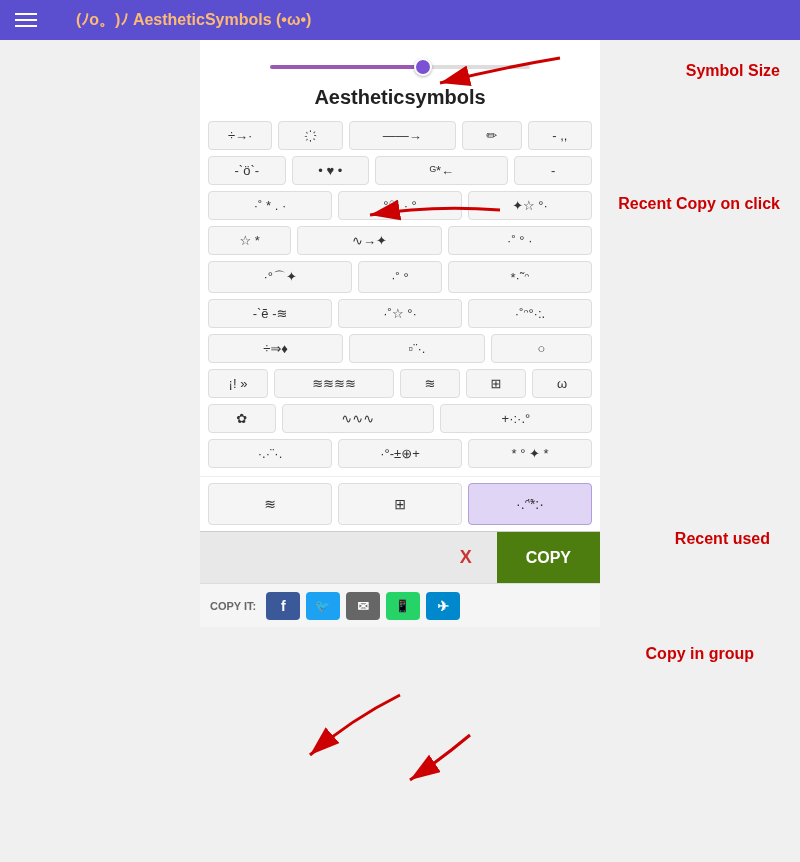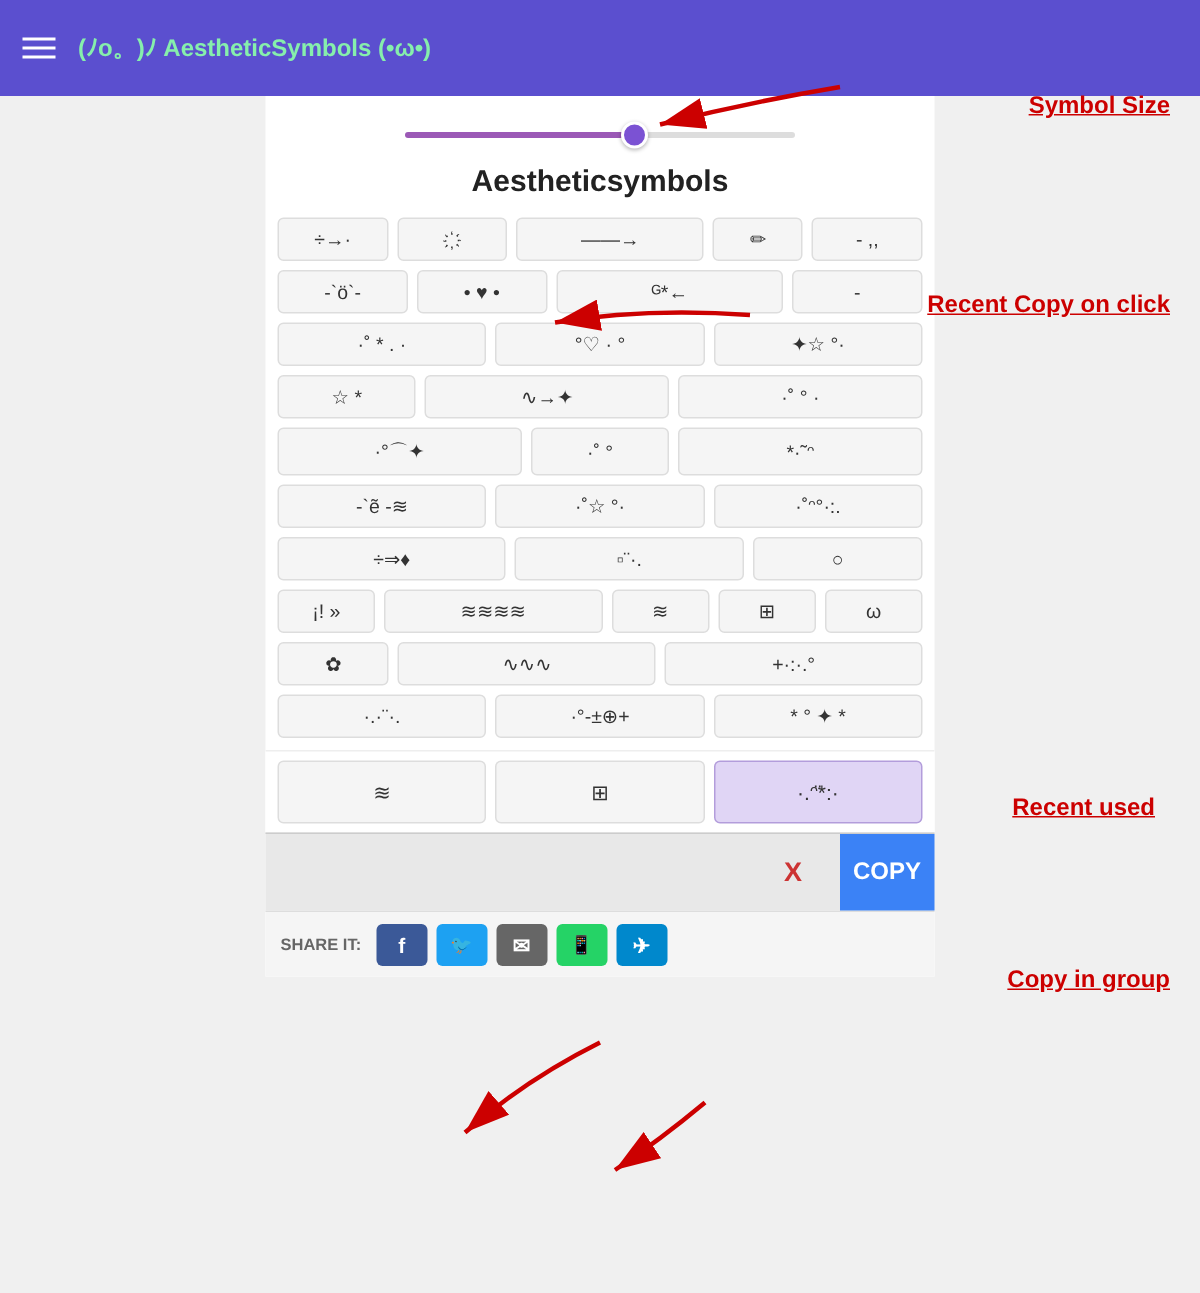--- a/index.html
+++ b/index.html
@@ -8,25 +8,26 @@
       height: 862px;
       font-family: Arial, sans-serif;
       background: #f0f0f0;
       overflow: hidden;
       position: relative;
     }
 
     
     .header {
       background: #5b4fcf;
-      color: #86efac;
+      color: #fdba74;
       display: flex;
       align-items: center;
       padding: 10px 15px;
-      height: 64px;
+      height: 40px;
+      gap: 24px;
     }
     .hamburger-icon {
       display: flex;
       flex-direction: column;
       gap: 4px;
       margin-right: 15px;
       cursor: pointer;
     }
     .hamburger-icon span {
       display: block;
@@ -34,21 +35,21 @@
       height: 2px;
       background: white;
     }
     .header-title {
       font-size: 16px;
       font-weight: bold;
     }
 
     
     .main-container {
-      width: 446px;
+      width: 400px;
       margin: 0 auto;
       background: white;
     }
 
     
     .slider-section {
       padding: 15px 20px 5px;
       display: flex;
       align-items: center;
       justify-content: center;
@@ -159,24 +160,24 @@
       justify-content: flex-end;
     }
     .clear-btn {
       color: #cc3333;
       font-size: 18px;
       font-weight: bold;
       margin-right: 10px;
       cursor: pointer;
     }
     .copy-btn {
-      background: #3b82f6;
+      background: #4d7c0f;
       color: white;
       border: none;
-      padding: 14px 9px;
+      padding: 14px 29px;
       font-size: 16px;
       font-weight: bold;
       cursor: pointer;
       height: 100%;
       text-align: center;
     }
 
     
     .share-bar {
       background: #f5f5f5;
@@ -211,40 +212,39 @@
     .share-email { background: #666; }
     .share-wa { background: #25d366; }
     .share-tg { background: #0088cc; }
 
     
     .annotation {
       position: absolute;
       font-size: 16px;
       font-weight: bold;
       color: #cc0000;
-      text-decoration: underline;
     }
 
     
     .annot-symbol-size {
       top: 62px;
       right: 20px;
     }
     .annot-symbol-copy {
       top: 195px;
       right: 20px;
     }
     .annot-recent {
       top: 530px;
       right: 30px;
       text-align: center;
     }
     .annot-copy-group {
       top: 645px;
-      right: 20px;
+      right: 46px;
     }
 
     
     .arrow-svg {
       position: absolute;
     }
   </style>
 </head>
 <body>
 
@@ -343,21 +343,21 @@
   </div>
 
   <div class="copy-bar">
     <div class="copy-text-area">
       <span class="clear-btn">X</span>
     </div>
     <button class="copy-btn">COPY</button>
   </div>
 
   <div class="share-bar">
-    <span class="share-label">SHARE IT:</span>
+    <span class="share-label">COPY IT:</span>
     <button class="share-btn share-fb">f</button>
     <button class="share-btn share-tw" style="font-size:12px;">🐦</button>
     <button class="share-btn share-email">✉</button>
     <button class="share-btn share-wa" style="font-size:12px;">📱</button>
     <button class="share-btn share-tg">✈</button>
   </div>
 
 </div>
 
 <div class="annotation annot-symbol-size">Symbol Size</div>

